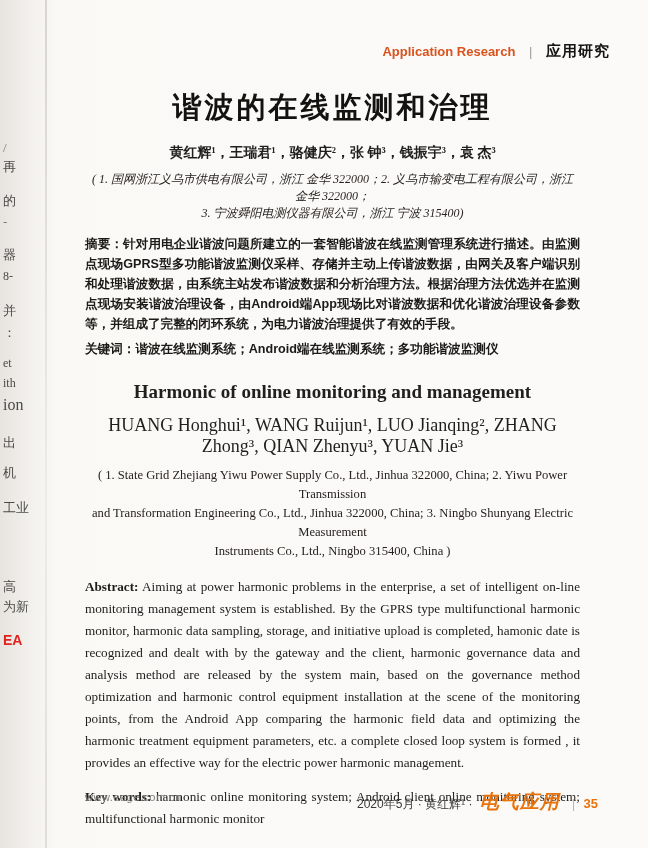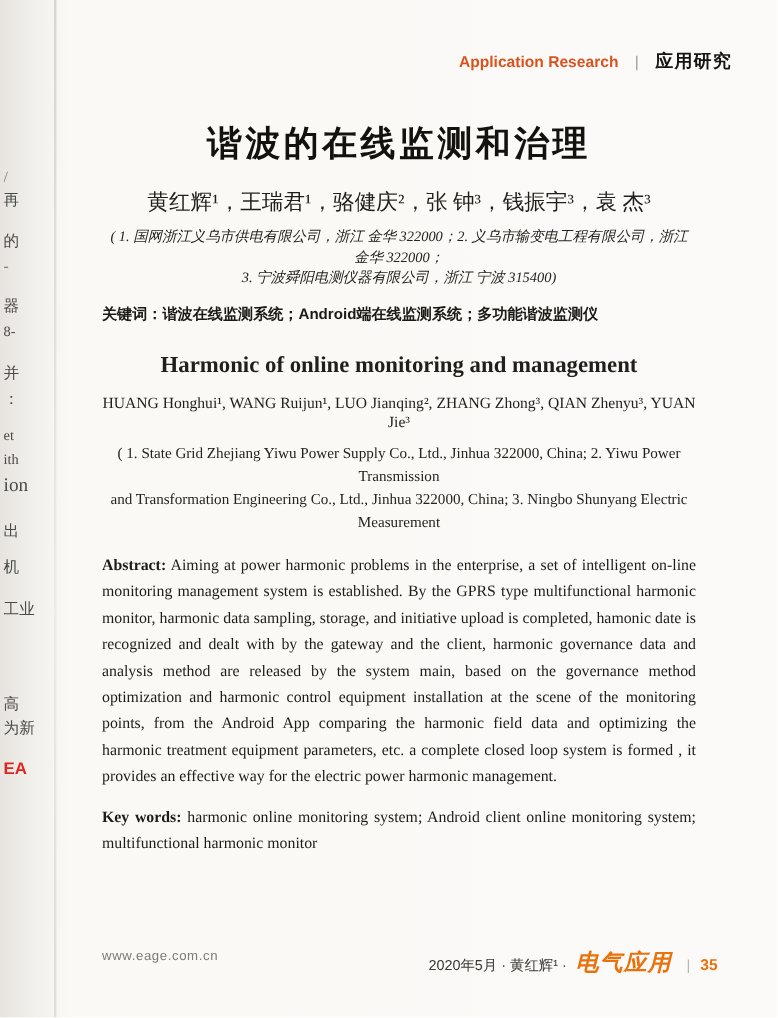--- a/index.html
+++ b/index.html
@@ -34,28 +34,28 @@
     font-family:"Liberation Sans",sans-serif;font-size:14px;}
 
   .header{position:absolute;top:42px;right:38px;font-family:"Liberation Sans",sans-serif;
     font-size:13px;font-weight:bold;white-space:nowrap;}
   .header .en{color:#d9531e;margin-left:24px;}
   .header .sep{color:#9a9a98;font-weight:normal;margin:0 10px;}
   .header .zh{color:#161412;font-size:15px;letter-spacing:1px;}
 
   .content{position:absolute;left:85px;top:84px;width:495px;}
   .title-zh{text-align:center;font-size:29px;font-weight:bold;letter-spacing:3px;
-    color:#14120f;margin:16px 0 16px 0;}
-  .authors-zh{text-align:center;font-size:18px;font-weight:normal;margin:0 0 9px 0;}
+    color:#14120f;margin:4px 0 16px 0;}
+  .authors-zh{text-align:center;font-size:14px;font-weight:bold;margin:0 0 9px 0;}
   .affil-zh{text-align:center;font-size:12px;line-height:17px;color:#26231f;margin:0 0 12px 0;font-style:italic;}
   .para-zh{font-family:"Liberation Sans",sans-serif;font-weight:bold;font-size:12.6px;
     line-height:20px;text-align:justify;color:#1c1a17;margin:0;}
   .kw-zh{margin-top:5px;}
   .title-en{text-align:center;font-size:19px;font-weight:bold;margin:22px 0 0 0;}
-  .authors-en{text-align:center;font-size:13px;margin:12px 0 0 0;}
+  .authors-en{text-align:center;font-size:18px;margin:12px 0 0 0;}
   .affil-en{text-align:center;font-size:12.6px;line-height:19px;margin:9px 0 0 0;color:#26231f;}
   .para-en{font-size:13.2px;line-height:22px;text-align:justify;margin:15px 0 0 0;color:#1e1c19;}
   .para-en b,.para-zh b{font-weight:bold;}
   .kw-en{margin-top:12px;}
 
   .footer-left{position:absolute;left:85px;top:791px;font-family:"Liberation Sans",sans-serif;
     font-size:11px;color:#7d7b78;letter-spacing:.5px;}
   .footer-right{position:absolute;right:50px;top:789px;font-family:"Liberation Sans",sans-serif;
     font-size:12px;color:#3a3835;white-space:nowrap;}
   .footer-right .logo{color:#e8720c;font-weight:bold;font-style:italic;font-size:19px;
@@ -99,30 +99,32 @@
 
     <h1 class="title-zh">谐波的在线监测和治理</h1>
 
     <div class="authors-zh">黄红辉¹，王瑞君¹，骆健庆²，张 钟³，钱振宇³，袁 杰³</div>
 
     <div class="affil-zh">
       <div>( 1. 国网浙江义乌市供电有限公司，浙江 金华 322000；2. 义乌市输变电工程有限公司，浙江 金华 322000；</div>
       <div>3. 宁波舜阳电测仪器有限公司，浙江 宁波 315400)</div>
     </div>
 
+    <p class="para-zh"><b>摘要：</b><span>针对用电企业谐波问题所建立的一套智能谐波在线监测管理系统进行描述。由监测点现场GPRS型多功能谐波监测仪采样、存储并主动上传谐波数据，由网关及客户端识别和处理谐波数据，由系统主站发布谐波数据和分析治理方法。根据治理方法优选并在监测点现场安装谐波治理设备，由Android端App现场比对谐波数据和优化谐波治理设备参数等，并组成了完整的闭环系统，为电力谐波治理提供了有效的手段。</span></p>
 
     <p class="para-zh kw-zh"><b>关键词：</b><span>谐波在线监测系统；Android端在线监测系统；多功能谐波监测仪</span></p>
 
     <h2 class="title-en">Harmonic of online monitoring and management</h2>
 
     <div class="authors-en">HUANG Honghui¹, WANG Ruijun¹, LUO Jianqing², ZHANG Zhong³, QIAN Zhenyu³, YUAN Jie³</div>
 
     <div class="affil-en">
       <div>( 1. State Grid Zhejiang Yiwu Power Supply Co., Ltd., Jinhua 322000, China;  2. Yiwu Power Transmission</div>
       <div>and Transformation Engineering Co., Ltd., Jinhua 322000, China;  3. Ningbo Shunyang Electric Measurement</div>
+      <div>Instruments Co., Ltd., Ningbo 315400, China )</div>
     </div>
 
     <p class="para-en"><b>Abstract:</b><span> Aiming at power harmonic problems in the enterprise, a set of intelligent on-line monitoring management system is established. By the GPRS type multifunctional harmonic monitor, harmonic data sampling, storage, and initiative upload is completed, hamonic date is recognized and dealt with by the gateway and the client, harmonic governance data and analysis method are released by the system main, based on the governance method optimization and harmonic control equipment installation at the scene of the monitoring points, from the Android App comparing the harmonic field data and optimizing the harmonic treatment equipment parameters, etc. a complete closed loop system is formed , it provides an effective way for the electric power harmonic management.</span></p>
 
     <p class="para-en kw-en"><b>Key words:</b><span> harmonic online monitoring system; Android client online monitoring system; multifunctional harmonic monitor</span></p>
 
   </div>
 
   <div class="footer-left">www.eage.com.cn</div>
 

